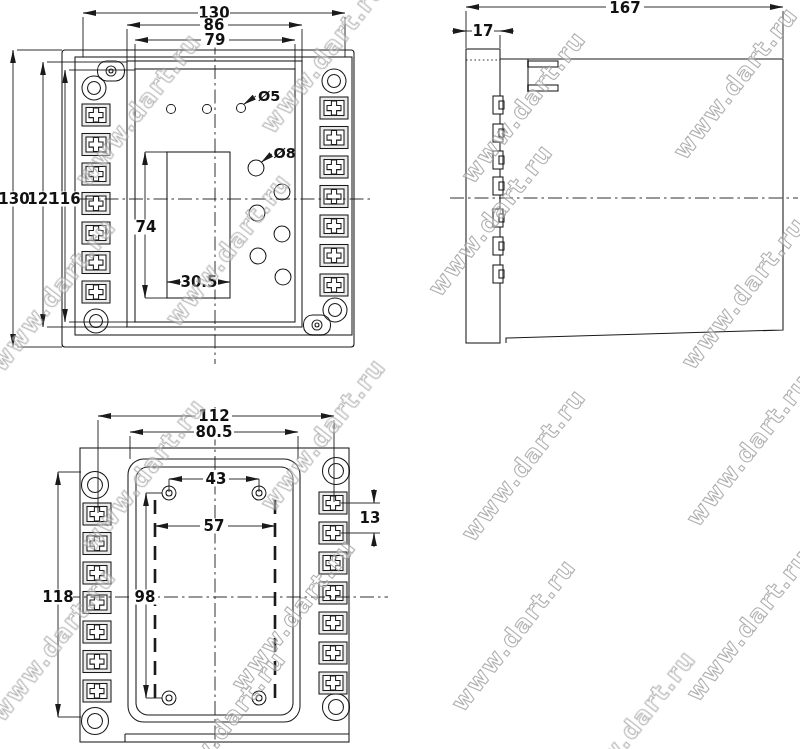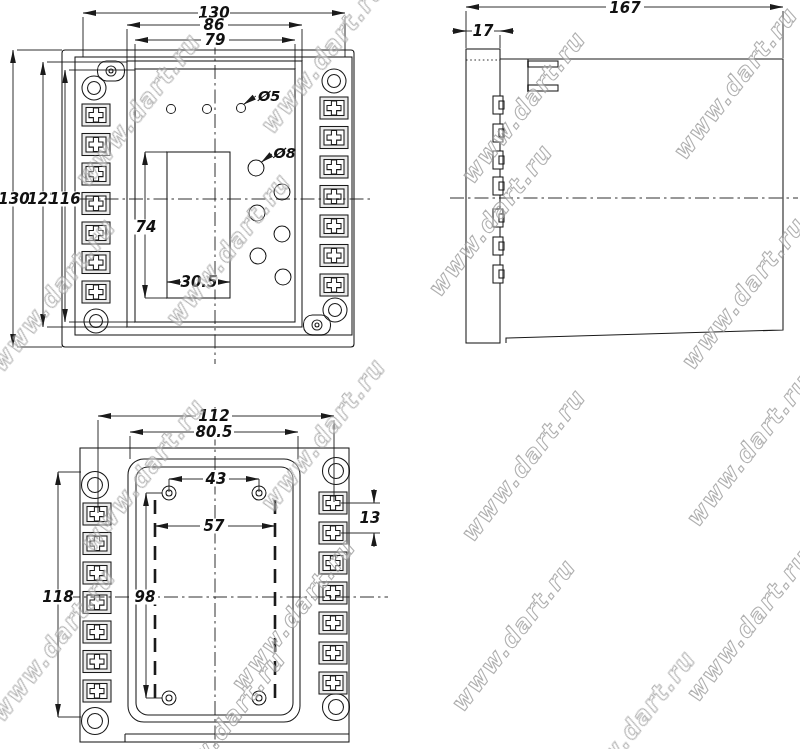--- a/index.html
+++ b/index.html
@@ -1,16 +1,16 @@
 <!DOCTYPE html>
 <html><head>
 <meta charset="utf-8">
 <style>
   html,body{margin:0;padding:0;background:#fff;}
-  #sheet{position:relative;width:800px;height:749px;background:#fff;overflow:hidden;font-style:italic;}
+  #sheet{position:relative;width:800px;height:749px;background:#fff;overflow:hidden;}
   svg{display:block;}
   svg text{font-family:"DejaVu Sans","Liberation Sans",sans-serif;}
   .s{fill:none;stroke:#1a1a1a;stroke-width:1.05;stroke-linejoin:miter;stroke-linecap:butt;}
   .d{fill:none;stroke:#1a1a1a;stroke-width:.9;}
   .cl{fill:none;stroke:#1a1a1a;stroke-width:.9;stroke-dasharray:14,4,2.5,4;}
   .dsh{fill:none;stroke:#1a1a1a;stroke-width:2.6;stroke-dasharray:14,9;}
   .dot{fill:none;stroke:#1a1a1a;stroke-width:.9;stroke-dasharray:1.6,2.6;}
   .lbl{fill:#fff;stroke:none;}
   .txt{font-size:15px;font-weight:700;fill:#111;text-anchor:middle;}
   .txs{font-size:14.5px;font-weight:700;fill:#111;text-anchor:start;}

